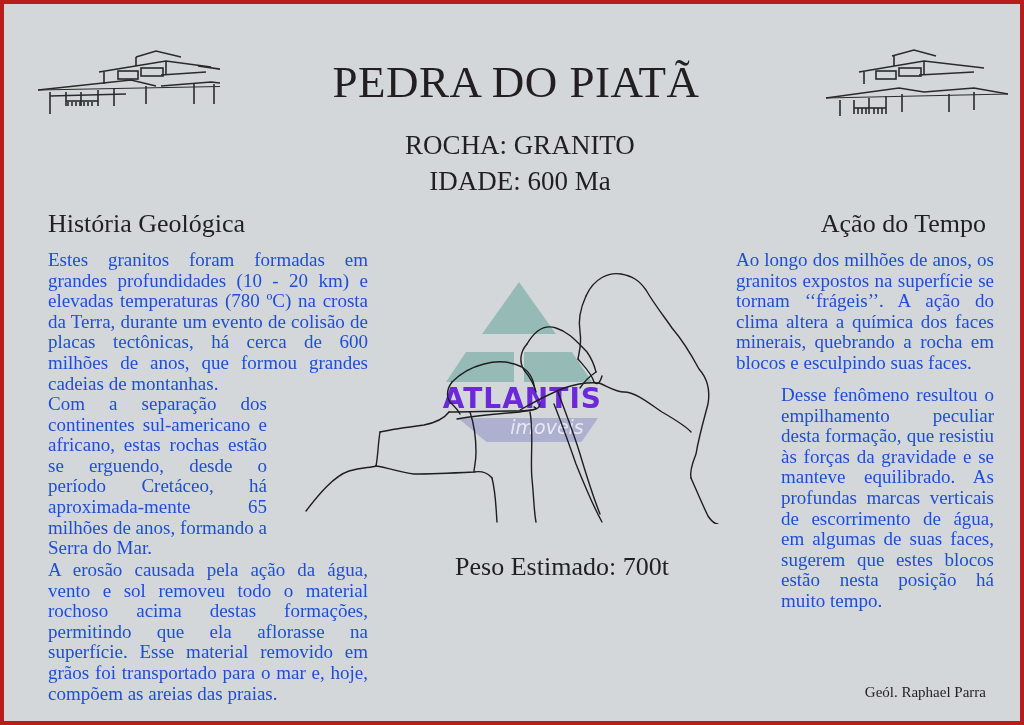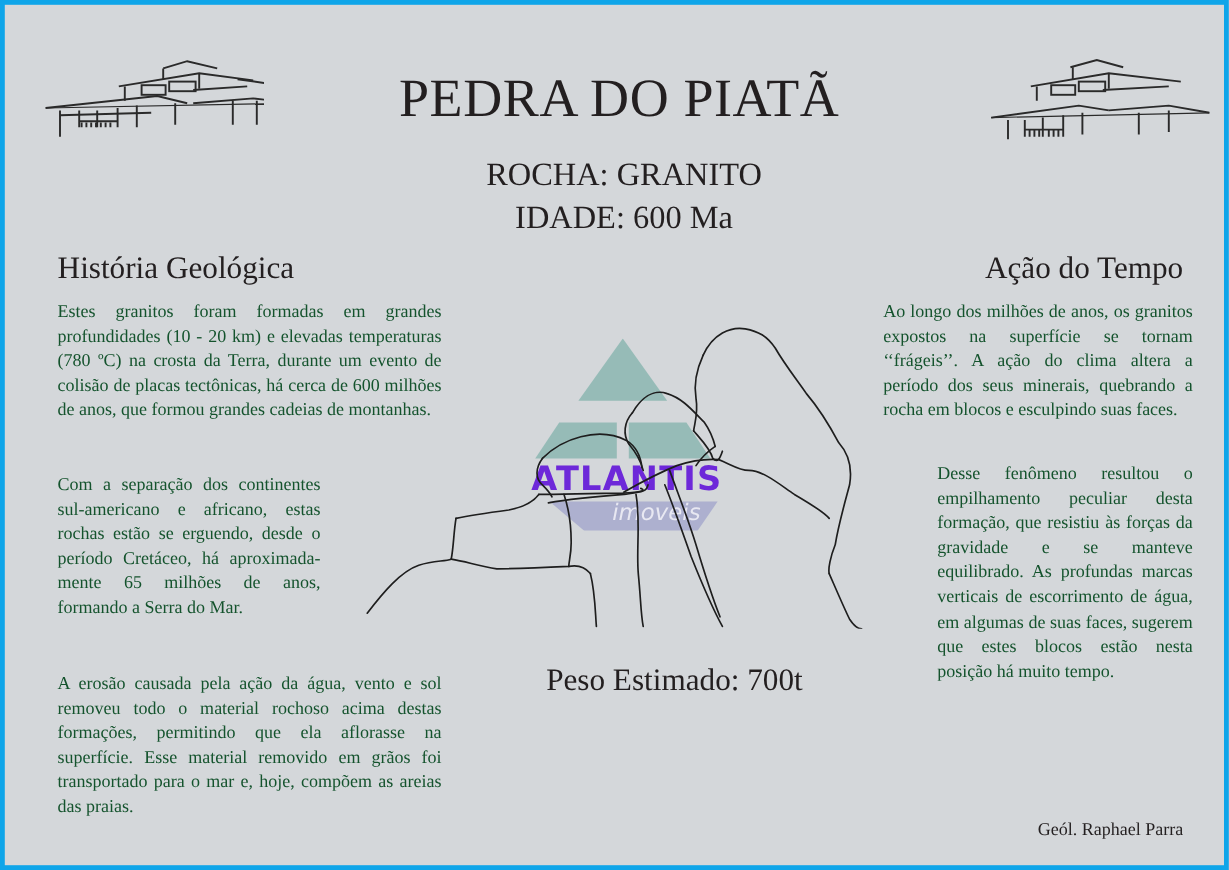--- a/index.html
+++ b/index.html
@@ -1,40 +1,40 @@
 <!DOCTYPE html>
 <html><head>
 <meta charset="utf-8">
 <style>
   html, body { margin:0; padding:0; }
   body { width:1024px; height:725px; overflow:hidden; background:#d4d7da; }
   .frame {
     position:absolute; left:0; top:0; width:1024px; height:725px;
-    box-sizing:border-box; border:4px solid #0ea5e9; background:#d4d7da;
+    box-sizing:border-box; border:4px solid #b91c1c; background:#d4d7da;
     font-family:"Liberation Serif","DejaVu Serif",serif; color:#231f20;
   }
   .house { position:absolute; }
   .house-left { left:32px; top:42px; width:184px; height:70px; }
   .house-right { left:820px; top:42px; width:184px; height:70px; }
   .title {
     position:absolute; left:0; width:1024px; top:52px; text-align:center;
     font-size:45px; line-height:52px; letter-spacing:0.5px; color:#231f20;
   }
   .subtitle {
     position:absolute; left:0; width:1032px; text-align:center;
     font-size:27px; line-height:34px;
   }
   .sub1 { top:124px; }
   .sub2 { top:160px; }
   .heading { position:absolute; font-size:26px; line-height:32px; }
   .h-left { left:44px; top:204px; }
   .h-right { right:34px; top:204px; text-align:right; }
   .para {
-    position:absolute; font-size:15px; line-height:20.6px;
-    text-align:justify; text-align-last:left; color:#14532d;
+    position:absolute; font-size:19px; line-height:20.6px;
+    text-align:justify; text-align-last:left; color:#1d4ed8;
   }
   .p-l1 { left:44px; top:246px; width:320px; }
   .p-l2 { left:44px; top:390px; width:219px; }
   .p-l3 { left:44px; top:556px; width:320px; }
   .p-r1 { left:732px; top:246px; width:258px; }
   .p-r2 { left:777px; top:381px; width:213px; }
   .weight {
     position:absolute; left:440px; top:549px; width:236px; text-align:center;
     font-size:26px; line-height:28px;
   }
@@ -119,21 +119,21 @@
   <div class="title">PEDRA DO PIATÃ</div>
   <div class="subtitle sub1">ROCHA: GRANITO</div>
   <div class="subtitle sub2">IDADE: 600 Ma</div>
 
   <div class="heading h-left">História Geológica</div>
   <div class="para p-l1">Estes granitos foram formadas em grandes profundidades (10 - 20 km) e elevadas temperaturas (780 ºC) na crosta da Terra, durante um evento de colisão de placas tectônicas, há cerca de 600 milhões de anos, que formou grandes cadeias de montanhas.</div>
   <div class="para p-l2">Com a separação dos continentes sul-americano e africano, estas rochas estão se erguendo, desde o período Cretáceo, há aproximada-mente 65 milhões de anos, formando a Serra do Mar.</div>
   <div class="para p-l3">A erosão causada pela ação da água, vento e sol removeu todo o material rochoso acima destas formações, permitindo que ela aflorasse na superfície. Esse material removido em grãos foi transportado para o mar e, hoje, compõem as areias das praias.</div>
 
   <div class="heading h-right">Ação do Tempo</div>
-  <div class="para p-r1">Ao longo dos milhões de anos, os granitos expostos na superfície se tornam ‘‘frágeis’’. A ação do clima altera a período dos seus minerais, quebrando a rocha em blocos e esculpindo suas faces.</div>
+  <div class="para p-r1">Ao longo dos milhões de anos, os granitos expostos na superfície se tornam ‘‘frágeis’’. A ação do clima altera a química dos faces minerais, quebrando a rocha em blocos e esculpindo suas faces.</div>
   <div class="para p-r2">Desse fenômeno resultou o empilhamento peculiar desta formação, que resistiu às forças da gravidade e se manteve equilibrado. As profundas marcas verticais de escorrimento de água, em algumas de suas faces, sugerem que estes blocos estão nesta posição há muito tempo.</div>
 
   <div class="watermark">
     <svg width="166" height="160" viewBox="0 0 166 160">
       <polygon points="83,0 120,52 46,52" fill="#8fb8b2" opacity="0.9"></polygon>
       <polygon points="30,70 78,70 78,100 10,100" fill="#8fb8b2" opacity="0.9"></polygon>
       <polygon points="88,70 136,70 156,100 88,100" fill="#8fb8b2" opacity="0.9"></polygon>
       <polygon points="20,148 150,148 140,162 40,162" fill="none"></polygon>
       <polygon points="22,136 162,136 140,168 60,168" fill="#a6a9cc" opacity="0.85"></polygon>
     </svg>

